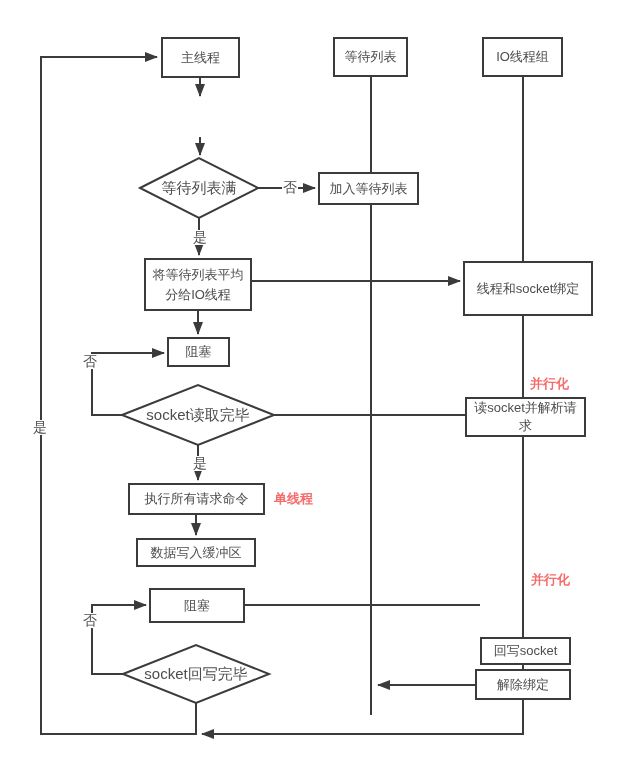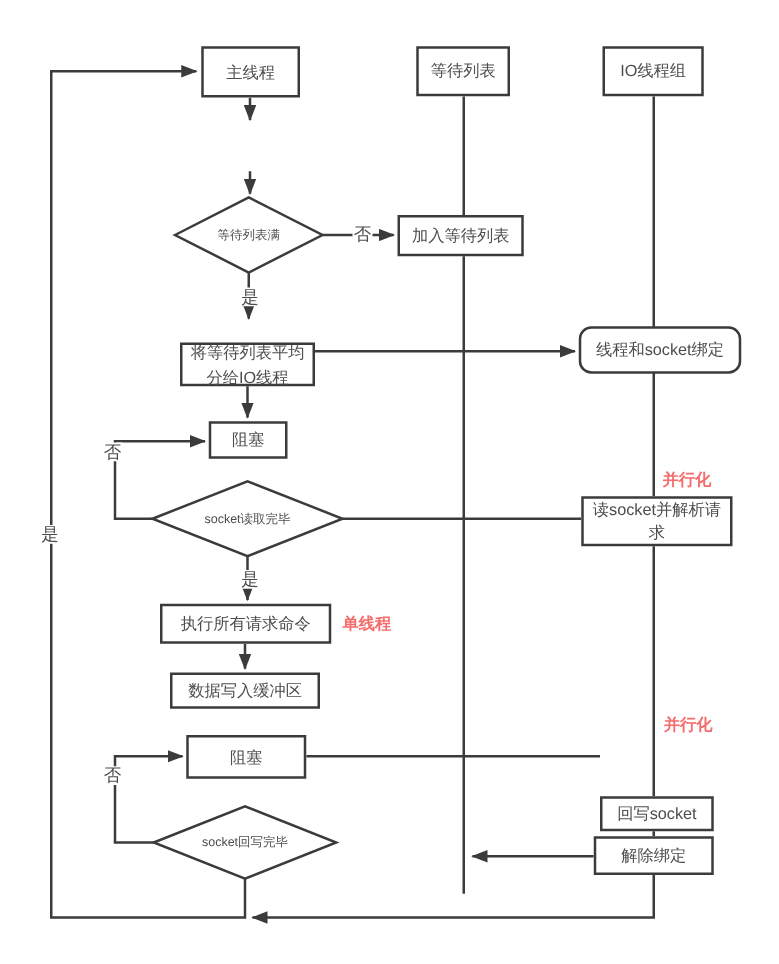--- a/index.html
+++ b/index.html
@@ -22,21 +22,21 @@
     display:flex;
     align-items:center;
     justify-content:center;
     text-align:center;
     z-index:2;
     padding:0 3px;
   }
   .diamond-label{
     position:absolute;
     color:#4d4d4d;
-    font-size:10px;
+    font-size:15px;
     text-align:center;
     display:flex;align-items:center;justify-content:center;
     z-index:3;
     background:transparent;
   }
   .edge-label{
     position:absolute;
     color:#4d4d4d;
     font-size:14px;
     line-height:1.1;
@@ -90,27 +90,27 @@
       <polygon points="122,415 198,385 274,415 198,445" fill="#ffffff"></polygon>
       <polygon points="123,674 196,645 269,674 196,703" fill="#ffffff"></polygon>
     </g>
   </svg>
 
   <div class="node" style="left:333px;top:37px;width:75px;height:40px;">等待列表</div>
   <div class="node" style="left:482px;top:37px;width:81px;height:40px;">IO线程组</div>
 
   <div class="node" style="left:161px;top:37px;width:79px;height:41px;">主线程</div>
   <div class="node" style="left:318px;top:172px;width:101px;height:33px;">加入等待列表</div>
-  <div class="node" style="left:144px;top:258px;width:108px;height:35px;margin-top:16px;">将等待列表平均分给IO线程</div>
+  <div class="node" style="left:144px;top:258px;width:108px;height:53px;">将等待列表平均分给IO线程</div>
   <div class="node" style="left:167px;top:337px;width:63px;height:30px;">阻塞</div>
   <div class="node" style="left:128px;top:483px;width:137px;height:32px;text-align:center;">执行所有请求命令</div>
   <div class="node" style="left:136px;top:538px;width:120px;height:29px;">数据写入缓冲区</div>
   <div class="node" style="left:149px;top:588px;width:96px;height:35px;">阻塞</div>
 
-  <div class="node" style="left:463px;top:261px;width:130px;height:38px;border-radius:10px;">线程和socket绑定</div>
+  <div class="node" style="left:463px;top:261px;width:130px;height:55px;">线程和socket绑定</div>
   <div class="node" style="left:465px;top:397px;width:121px;height:40px;line-height:1.4;">读socket并解析请求</div>
   <div class="node" style="left:480px;top:592px;width:91px;height:28px;margin-top:45px;">回写socket</div>
   <div class="node" style="left:475px;top:669px;width:96px;height:31px;">解除绑定</div>
 
   <div class="diamond-label" style="left:140px;top:158px;width:118px;height:60px;">等待列表满</div>
   <div class="diamond-label" style="left:123px;top:645px;width:146px;height:58px;">socket回写完毕</div>
   <div class="diamond-label" style="left:122px;top:385px;width:152px;height:60px;">socket读取完毕</div>
 
   <div class="edge-label" style="left:282px;top:180px;">否</div>
   <div class="edge-label" style="left:192px;top:230px;">是</div>

